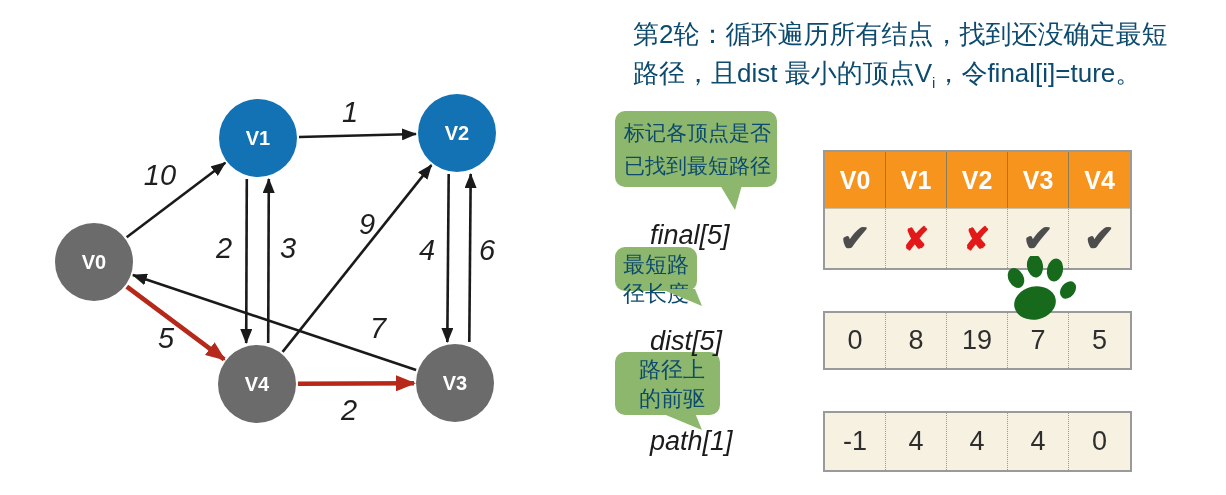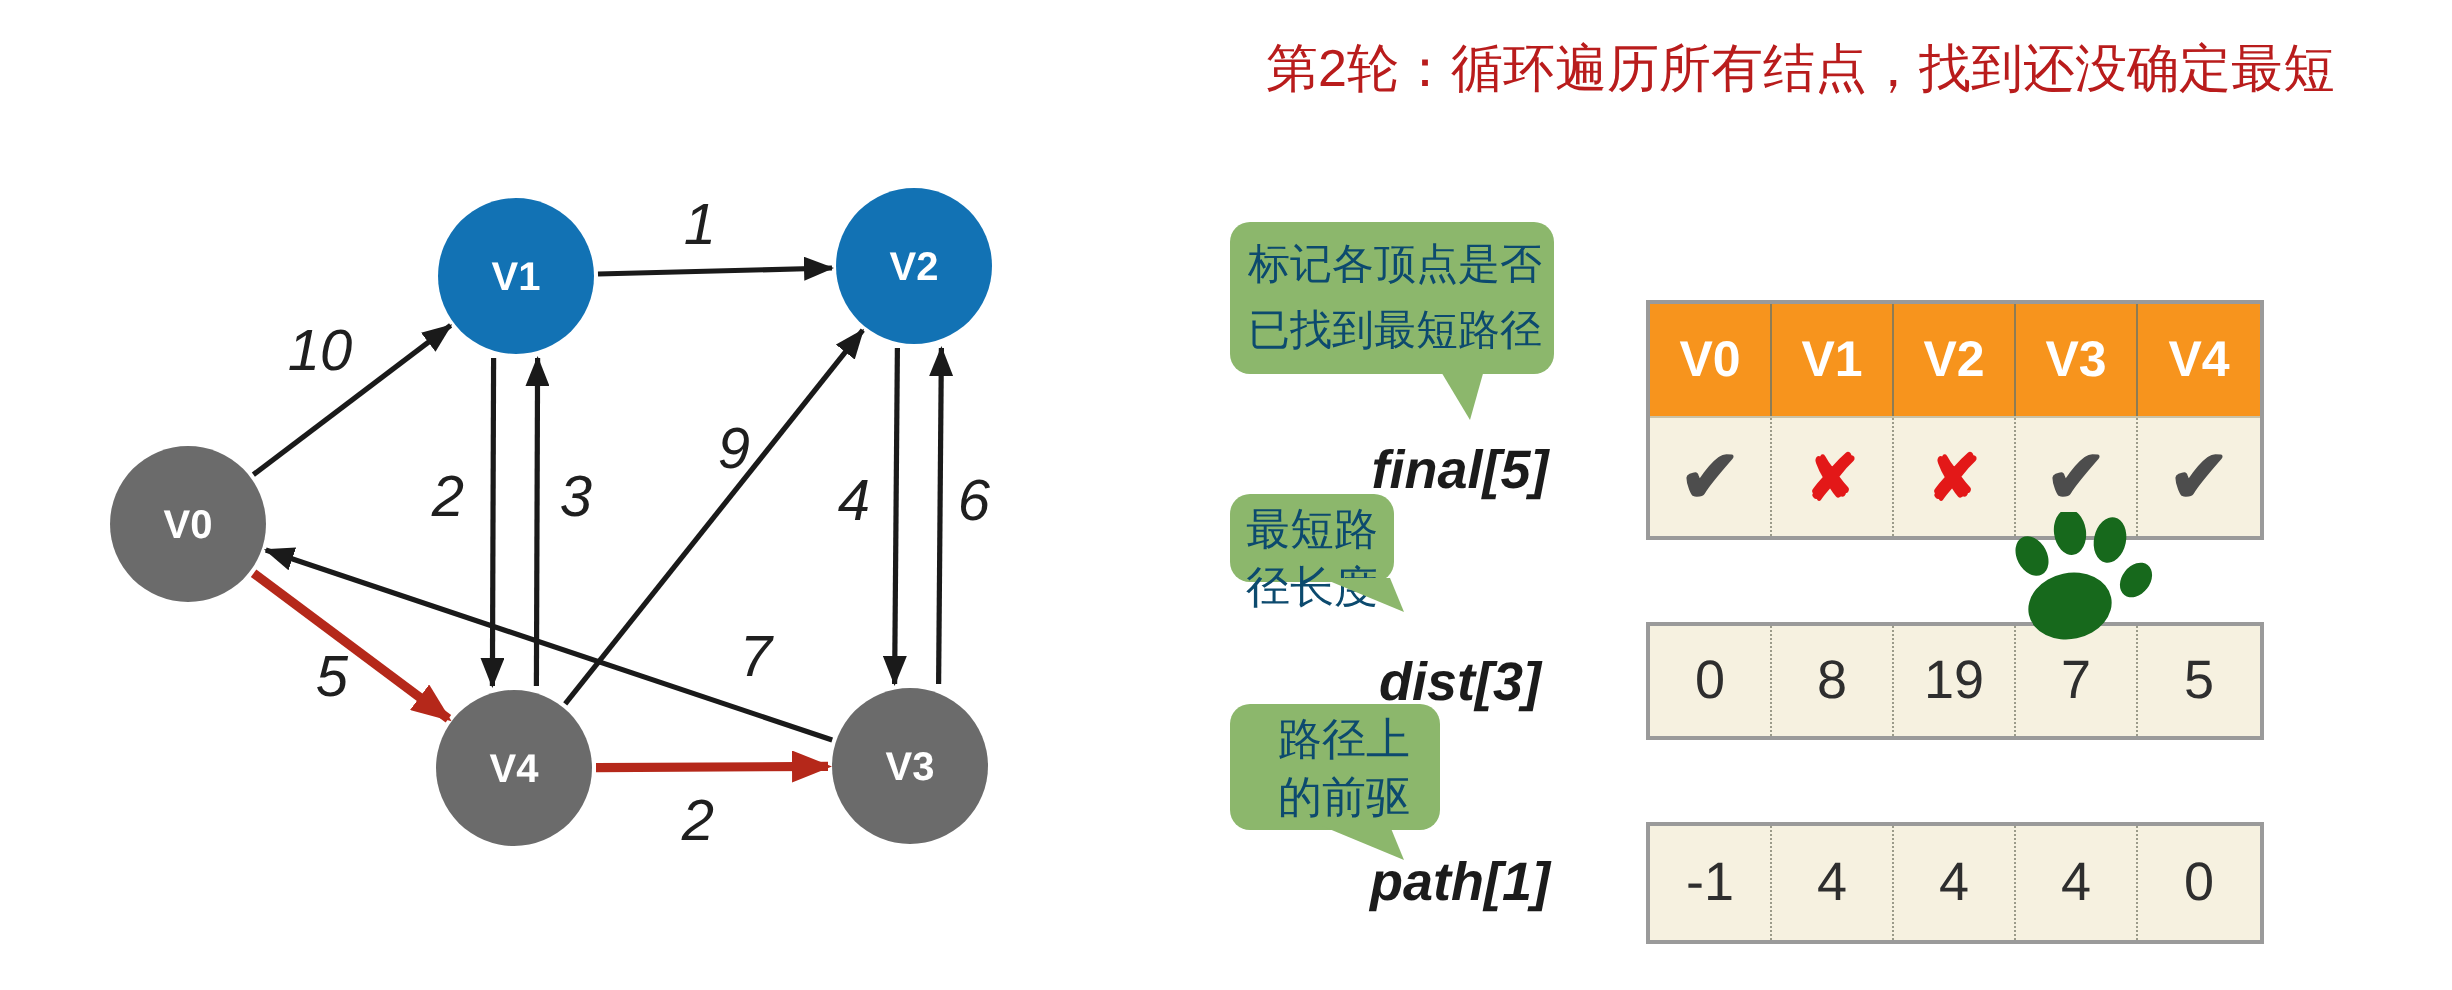--- a/index.html
+++ b/index.html
@@ -3,41 +3,41 @@
 <meta charset="utf-8">
 <style>
   html,body { margin:0; padding:0; background:#ffffff; }
   .stage {
     position:relative; width:1226px; height:495px; background:#fff;
     font-family:"Liberation Sans", sans-serif; overflow:hidden;
   }
   .abs { position:absolute; }
 
   
-  .headline { left:633px; top:15px; font-size:26px; line-height:39px; color:#b91c1c; }
+  .headline { left:633px; top:15px; font-size:26px; line-height:39px; color:#0c4a6e; }
   .headline sub { font-size:15px; }
 
   
   #graph { left:0; top:0; }
   .elabel { font-family:"Liberation Sans",sans-serif; font-style:italic; font-size:29px; fill:#1f1f1f; text-anchor:middle; }
   .nlabel { font-family:"Liberation Sans",sans-serif; font-weight:bold; font-size:20px; fill:#ffffff; text-anchor:middle; }
 
   
   .bubble { background:#8cb76c; color:#0c4a6e; border-radius:10px; box-sizing:border-box; }
   .bubble .txt { white-space:pre-line; }
   #bubble1 { left:615px; top:111px; width:162px; height:76px; font-size:21px; line-height:33px; padding:5px 0 0 9px; }
   #bubble2 { left:615px; top:247px; width:82px; height:44px; font-size:22px; line-height:29px; padding:3px 0 0 8px; }
   #bubble3 { left:615px; top:352px; width:105px; height:63px; font-size:22px; line-height:29px; padding:3px 0 0 24px; }
   .tail { position:absolute; }
   #bubble1 .tail { left:105px; bottom:-24px; }
   #bubble2 .tail, #bubble3 .tail { left:46px; bottom:-16px; }
   .tail polygon { fill:#8cb76c; }
 
   
-  .row-label { font-style:italic; font-size:27px; color:#1b1b1b; width:160px; text-align:center;font-weight:bold; }
+  .row-label { font-style:italic; font-size:27px; color:#1b1b1b; width:160px; text-align:left; }
   #label-final { left:650px; top:220px; }
   #label-dist  { left:650px; top:326px; }
   #label-path  { left:650px; top:426px; }
 
   
   .tbl { position:absolute; left:823px; border:2px solid #9a9a9a; background:#f6f1e0; }
   #tbl-final { top:150px; }
   #tbl-dist  { top:311px; }
   #tbl-path  { top:411px; }
   .tr { display:grid; grid-template-columns:repeat(5,61px); }
@@ -100,20 +100,21 @@
       <circle cx="457" cy="133" r="39" fill="#1272b4"></circle>
       <text x="457" y="140" class="nlabel">V2</text>
       <circle cx="455" cy="383" r="39" fill="#6b6b6b"></circle>
       <text x="455" y="390" class="nlabel">V3</text>
       <circle cx="257" cy="384" r="39" fill="#6b6b6b"></circle>
       <text x="257" y="391" class="nlabel">V4</text>
     </svg>
 
   <div class="abs headline">
     <div>第2轮：循环遍历所有结点，找到还没确定最短</div>
+    <div><span>路径，且dist 最小的顶点V</span><sub>i</sub><span>，令final[i]=ture。</span></div>
   </div>
 
   <div class="abs bubble" id="bubble1">
     <div class="txt">标记各顶点是否
 已找到最短路径</div>
     <svg class="tail" width="24" height="26">
         <polygon points="0,0 22,0 15,25"></polygon>
       </svg>
   </div>
   <div class="abs bubble" id="bubble2">
@@ -125,21 +126,21 @@
   </div>
   <div class="abs bubble" id="bubble3">
     <div class="txt">路径上
 的前驱</div>
     <svg class="tail" width="42" height="18">
         <polygon points="0,0 34,0 41,17"></polygon>
       </svg>
   </div>
 
   <div class="abs row-label" id="label-final">final[5]</div>
-  <div class="abs row-label" id="label-dist">dist[3]</div>
+  <div class="abs row-label" id="label-dist">dist[5]</div>
   <div class="abs row-label" id="label-path">path[1]</div>
 
   <div class="tbl" id="tbl-final">
     <div class="tr th-row">
         <div class="th">V0</div>
         <div class="th">V1</div>
         <div class="th">V2</div>
         <div class="th">V3</div>
         <div class="th">V4</div>
       </div>

